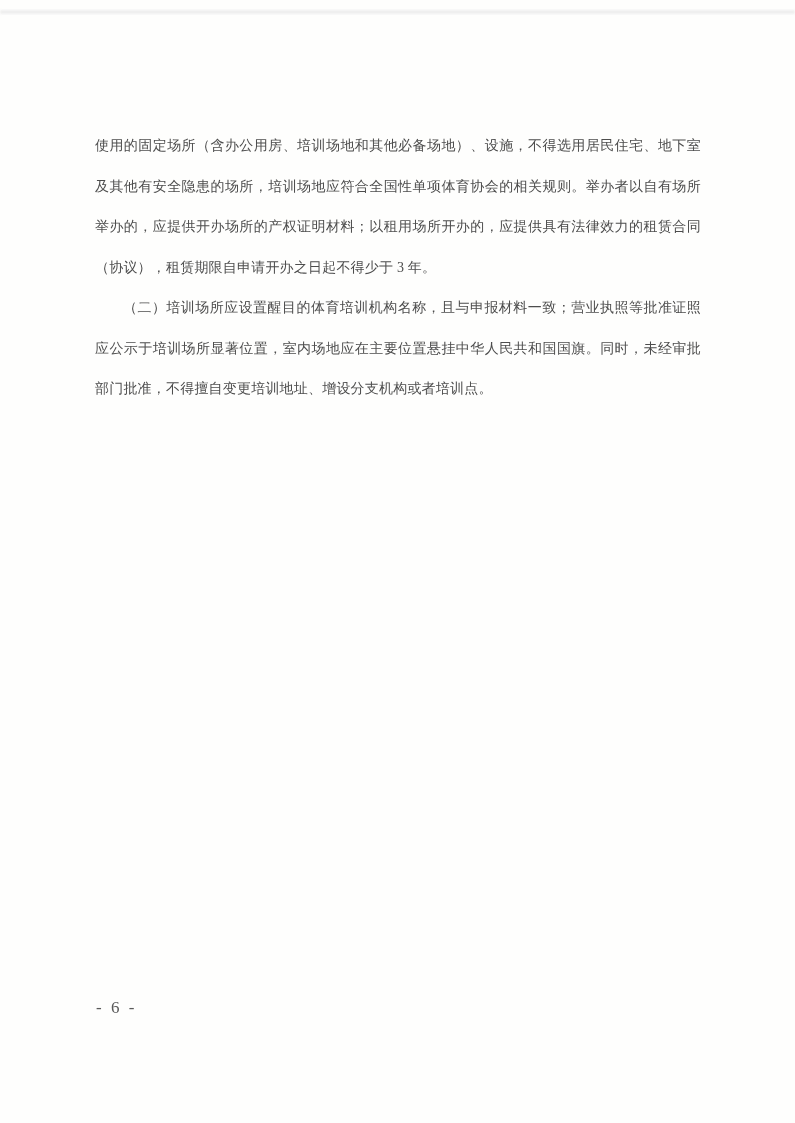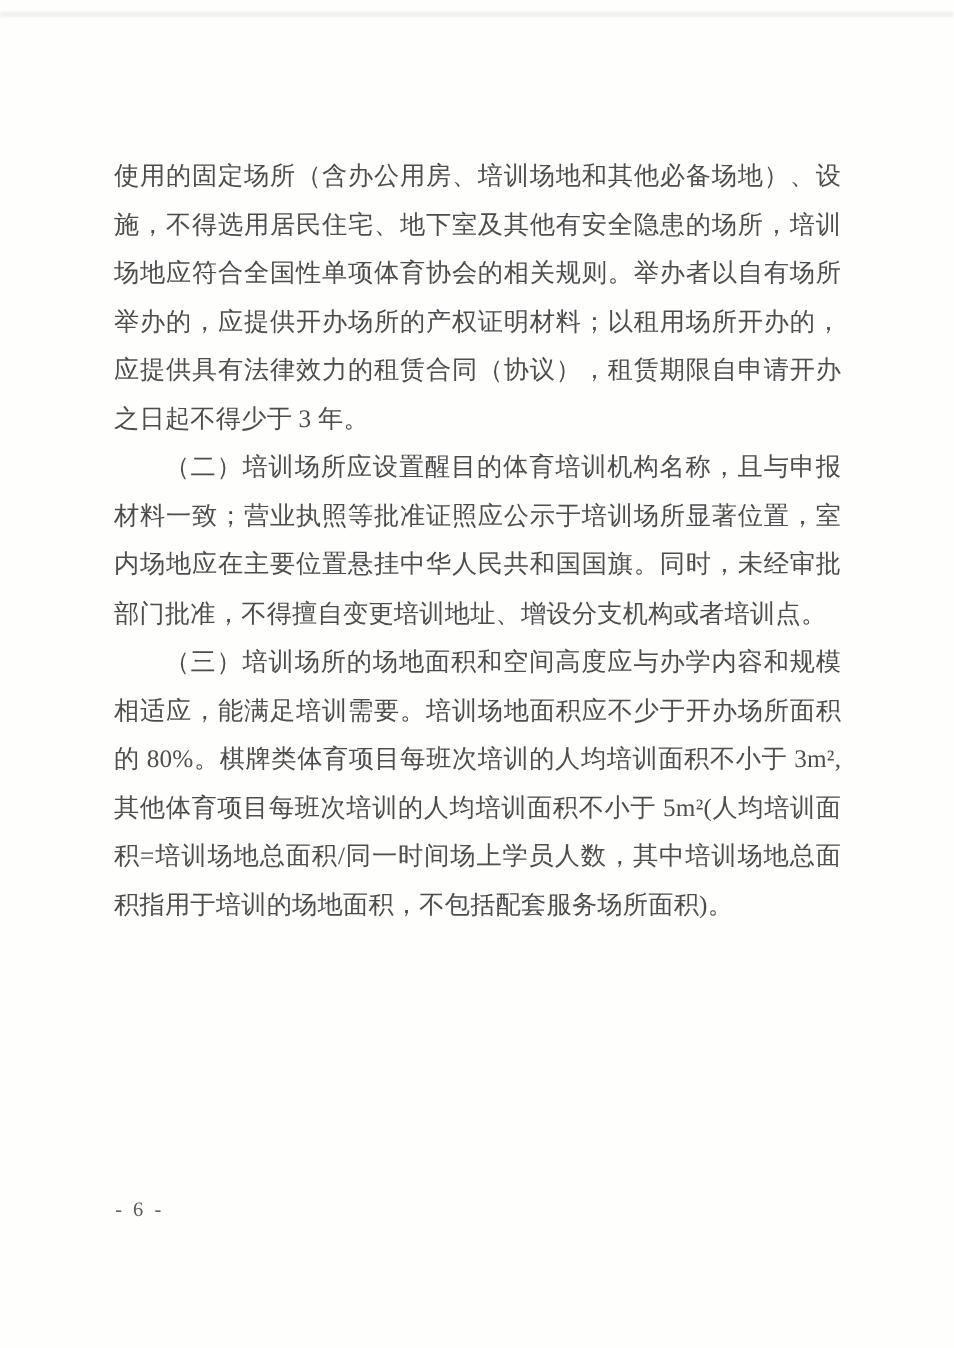--- a/index.html
+++ b/index.html
@@ -29,21 +29,21 @@
     background: #ebebeb;
     filter: blur(1.2px);
     opacity: 0.8;
   }
   .content {
     position: absolute;
     left: 95px;
     top: 126px;
     width: 606px;
     color: #4d4d4d;
-    font-size: 21px;
+    font-size: 14px;
     line-height: 40.5px;
     text-align: justify;
     text-justify: inter-ideograph;
     letter-spacing: 0.2px;
   }
   .content p {
     margin: 0;
     text-indent: 2em;
   }
   .content p.no-indent {
@@ -61,18 +61,17 @@
 </head>
 <body>
 
 <div class="page">
 
   <div class="scan-band"></div>
 
   <main class="content">
     <p class="no-indent">使用的固定场所（含办公用房、培训场地和其他必备场地）、设施，不得选用居民住宅、地下室及其他有安全隐患的场所，培训场地应符合全国性单项体育协会的相关规则。举办者以自有场所举办的，应提供开办场所的产权证明材料；以租用场所开办的，应提供具有法律效力的租赁合同（协议），租赁期限自申请开办之日起不得少于 3 年。</p>
     <p>（二）培训场所应设置醒目的体育培训机构名称，且与申报材料一致；营业执照等批准证照应公示于培训场所显著位置，室内场地应在主要位置悬挂中华人民共和国国旗。同时，未经审批部门批准，不得擅自变更培训地址、增设分支机构或者培训点。</p>
-    <p>（三）培训场所的场地面积和空间高度应与办学内容和规模相适应，能满足培训需要。培训场地面积应不少于开办场所面积的 80%。棋牌类体育项目每班次培训的人均培训面积不小于 3m²,其他体育项目每班次培训的人均培训面积不小于 5m²(人均培训面积=培训场地总面积/同一时间场上学员人数，其中培训场地总面积指用于培训的场地面积，不包括配套服务场所面积)。</p>
   </main>
 
   <div class="page-number">- 6 -</div>
 
 </div>
 
 </body></html>

